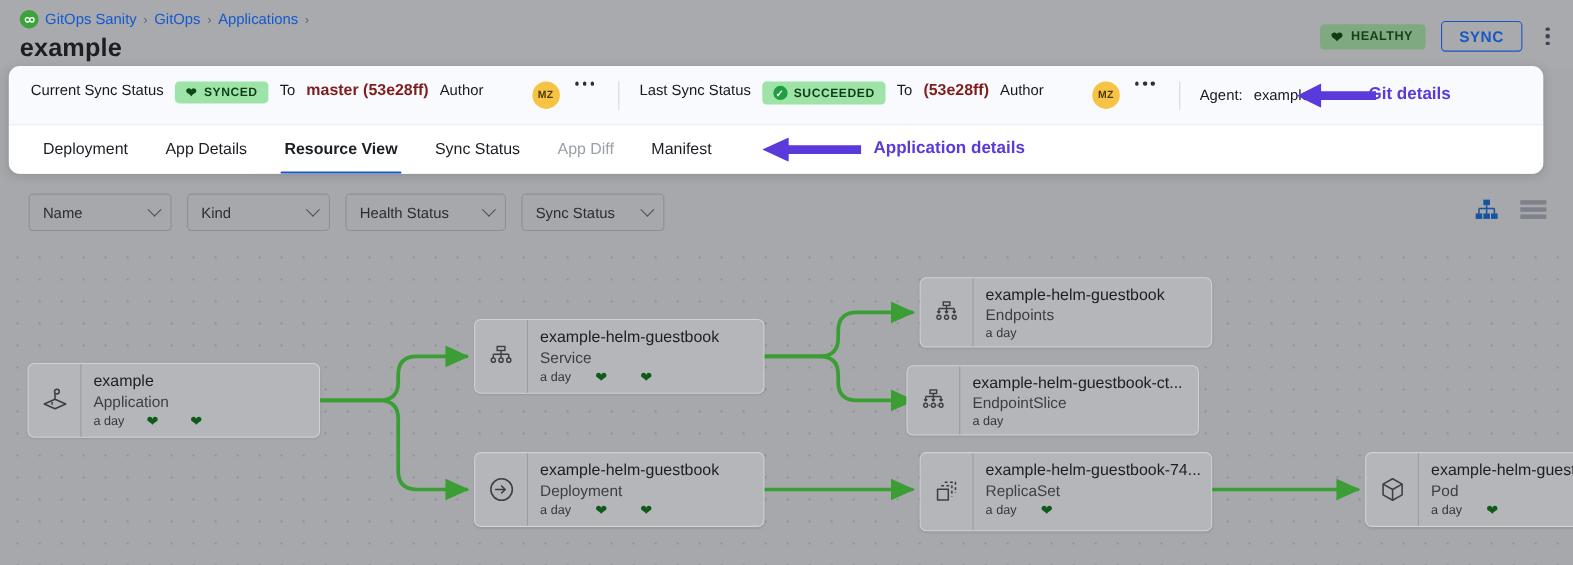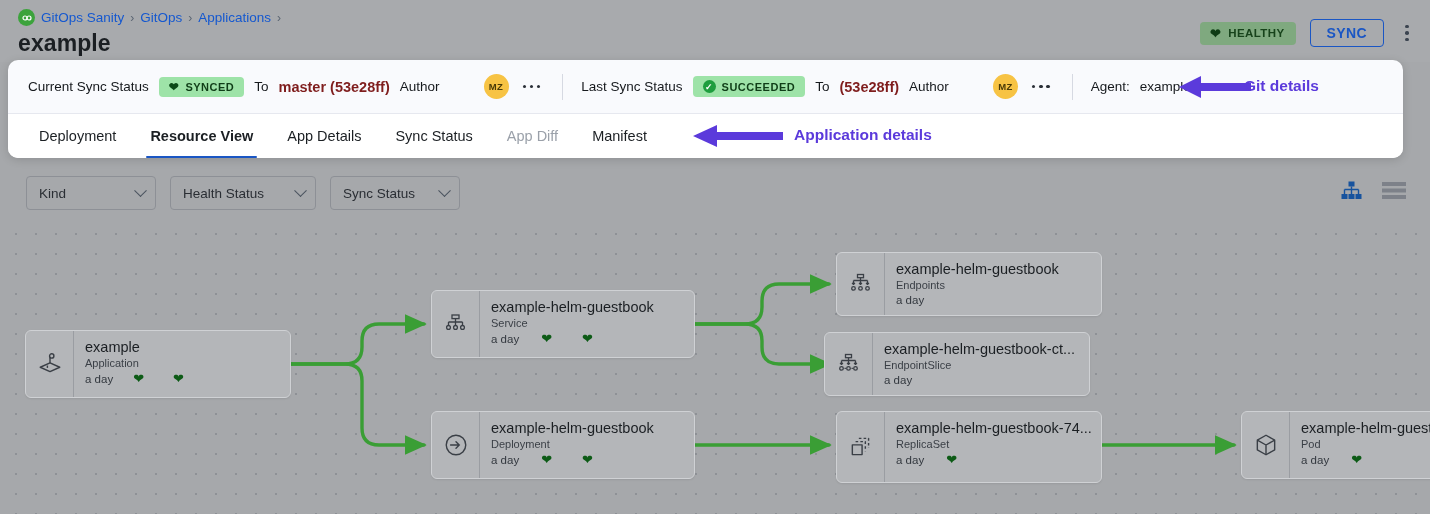--- a/index.html
+++ b/index.html
@@ -102,42 +102,42 @@
     cursor: pointer;
   }
   .node .ico {
     width: 48px; display: flex; align-items: center; justify-content: center;
     border-right: 1px solid #9a9da2; flex: none;
   }
   .node .meta { padding: 8px 10px 6px 11px; display: flex; flex-direction: column; gap: 2px; min-width: 0; }
   .node .nm {
     font-size: 14.5px; color: #1b1f23; white-space: nowrap; overflow: hidden;
   }
-  .node .kd { font-size: 11px; color: #3a3f46; }
+  .node .kd { font-size: 14px; color: #3a3f46; }
   .node .ftr { display: flex; align-items: center; gap: 0; margin-top: 1px; }
   .node .age { font-size: 11.5px; color: #33383f; }
   .node .hearts { display: flex; align-items: center; }
   .node .hearts span {
     color: #0d5b16; font-size: 13px; line-height: 1;
   }
 
   
   .spotlight {
     position: absolute; left: 8px; top: 60px; width: 1395px; height: 98px;
     background: #f9fafd; border-radius: 10px;
     box-shadow: 0 2px 10px rgba(0,0,0,.14);
     overflow: hidden;
   }
   .status-row {
     position: absolute; left: 0; top: 0; width: 1395px; height: 54px;
     display: flex; align-items: center; padding-left: 10px;
     border-bottom: 1px solid #e6e8ef;
     font-size: 13.5px; color: #16191d;
   }
-  .st-group { display: flex; align-items: center; gap: 10px; padding: 0 10px; }
+  .st-group { display: flex; align-items: flex-start; gap: 10px; padding: 0 10px; }
   .st-label { font-size: 13.5px; color: #16191d; white-space: nowrap; }
   .pill {
     display: flex; align-items: center; gap: 6px;
     background: #9ee3a8; border-radius: 4px; padding: 4px 10px;
     font-size: 11px; font-weight: bold; letter-spacing: .5px; color: #0f3d17;
   }
   .pill .hrt { font-size: 12px; line-height: 1; color:#0b4a17; }
   .pill .chk {
     width: 13px; height: 13px; border-radius: 50%; background: #1e9e3e;
     color: #fff; font-size: 9px; display: flex; align-items: center; justify-content: center;
@@ -211,20 +211,24 @@
           <i></i>
           <i></i>
         </div>
     </div>
   </div>
 
   <div class="body-bg"></div>
 
   <div class="toolbar">
     <div class="filters">
+      <div class="filter-select">
+        <span>Name</span>
+        <span class="chev"></span>
+      </div>
       <div class="filter-select">
         <span>Kind</span>
         <span class="chev"></span>
       </div>
       <div class="filter-select wide">
         <span>Health Status</span>
         <span class="chev"></span>
       </div>
       <div class="filter-select">
         <span>Sync Status</span>
@@ -468,22 +472,22 @@
     </div>
 
     <svg class="anno-arrow" style="left:1171px; top:16px;" width="72" height="22">
       <path d="M0,11 L22,0 L22,7 L72,7 L72,15 L22,15 L22,22 z" fill="#5b3adb"></path>
     </svg>
     <span class="anno-caption" style="left:1236px; top:17px;">Git details</span>
   </div>
 
   <div class="tabs-row">
     <div class="tab">Deployment</div>
+    <div class="tab">App Details</div>
     <div class="tab active">Resource View</div>
-    <div class="tab">App Details</div>
     <div class="tab">Sync Status</div>
     <div class="tab muted">App Diff</div>
     <div class="tab">Manifest</div>
 
     <svg class="anno-arrow" style="left:685px; top:11px;" width="90" height="22">
       <path d="M0,11 L24,0 L24,7 L90,7 L90,15 L24,15 L24,22 z" fill="#5b3adb"></path>
     </svg>
     <span class="anno-caption" style="left:786px; top:12px;">Application details</span>
   </div>
 </div>

